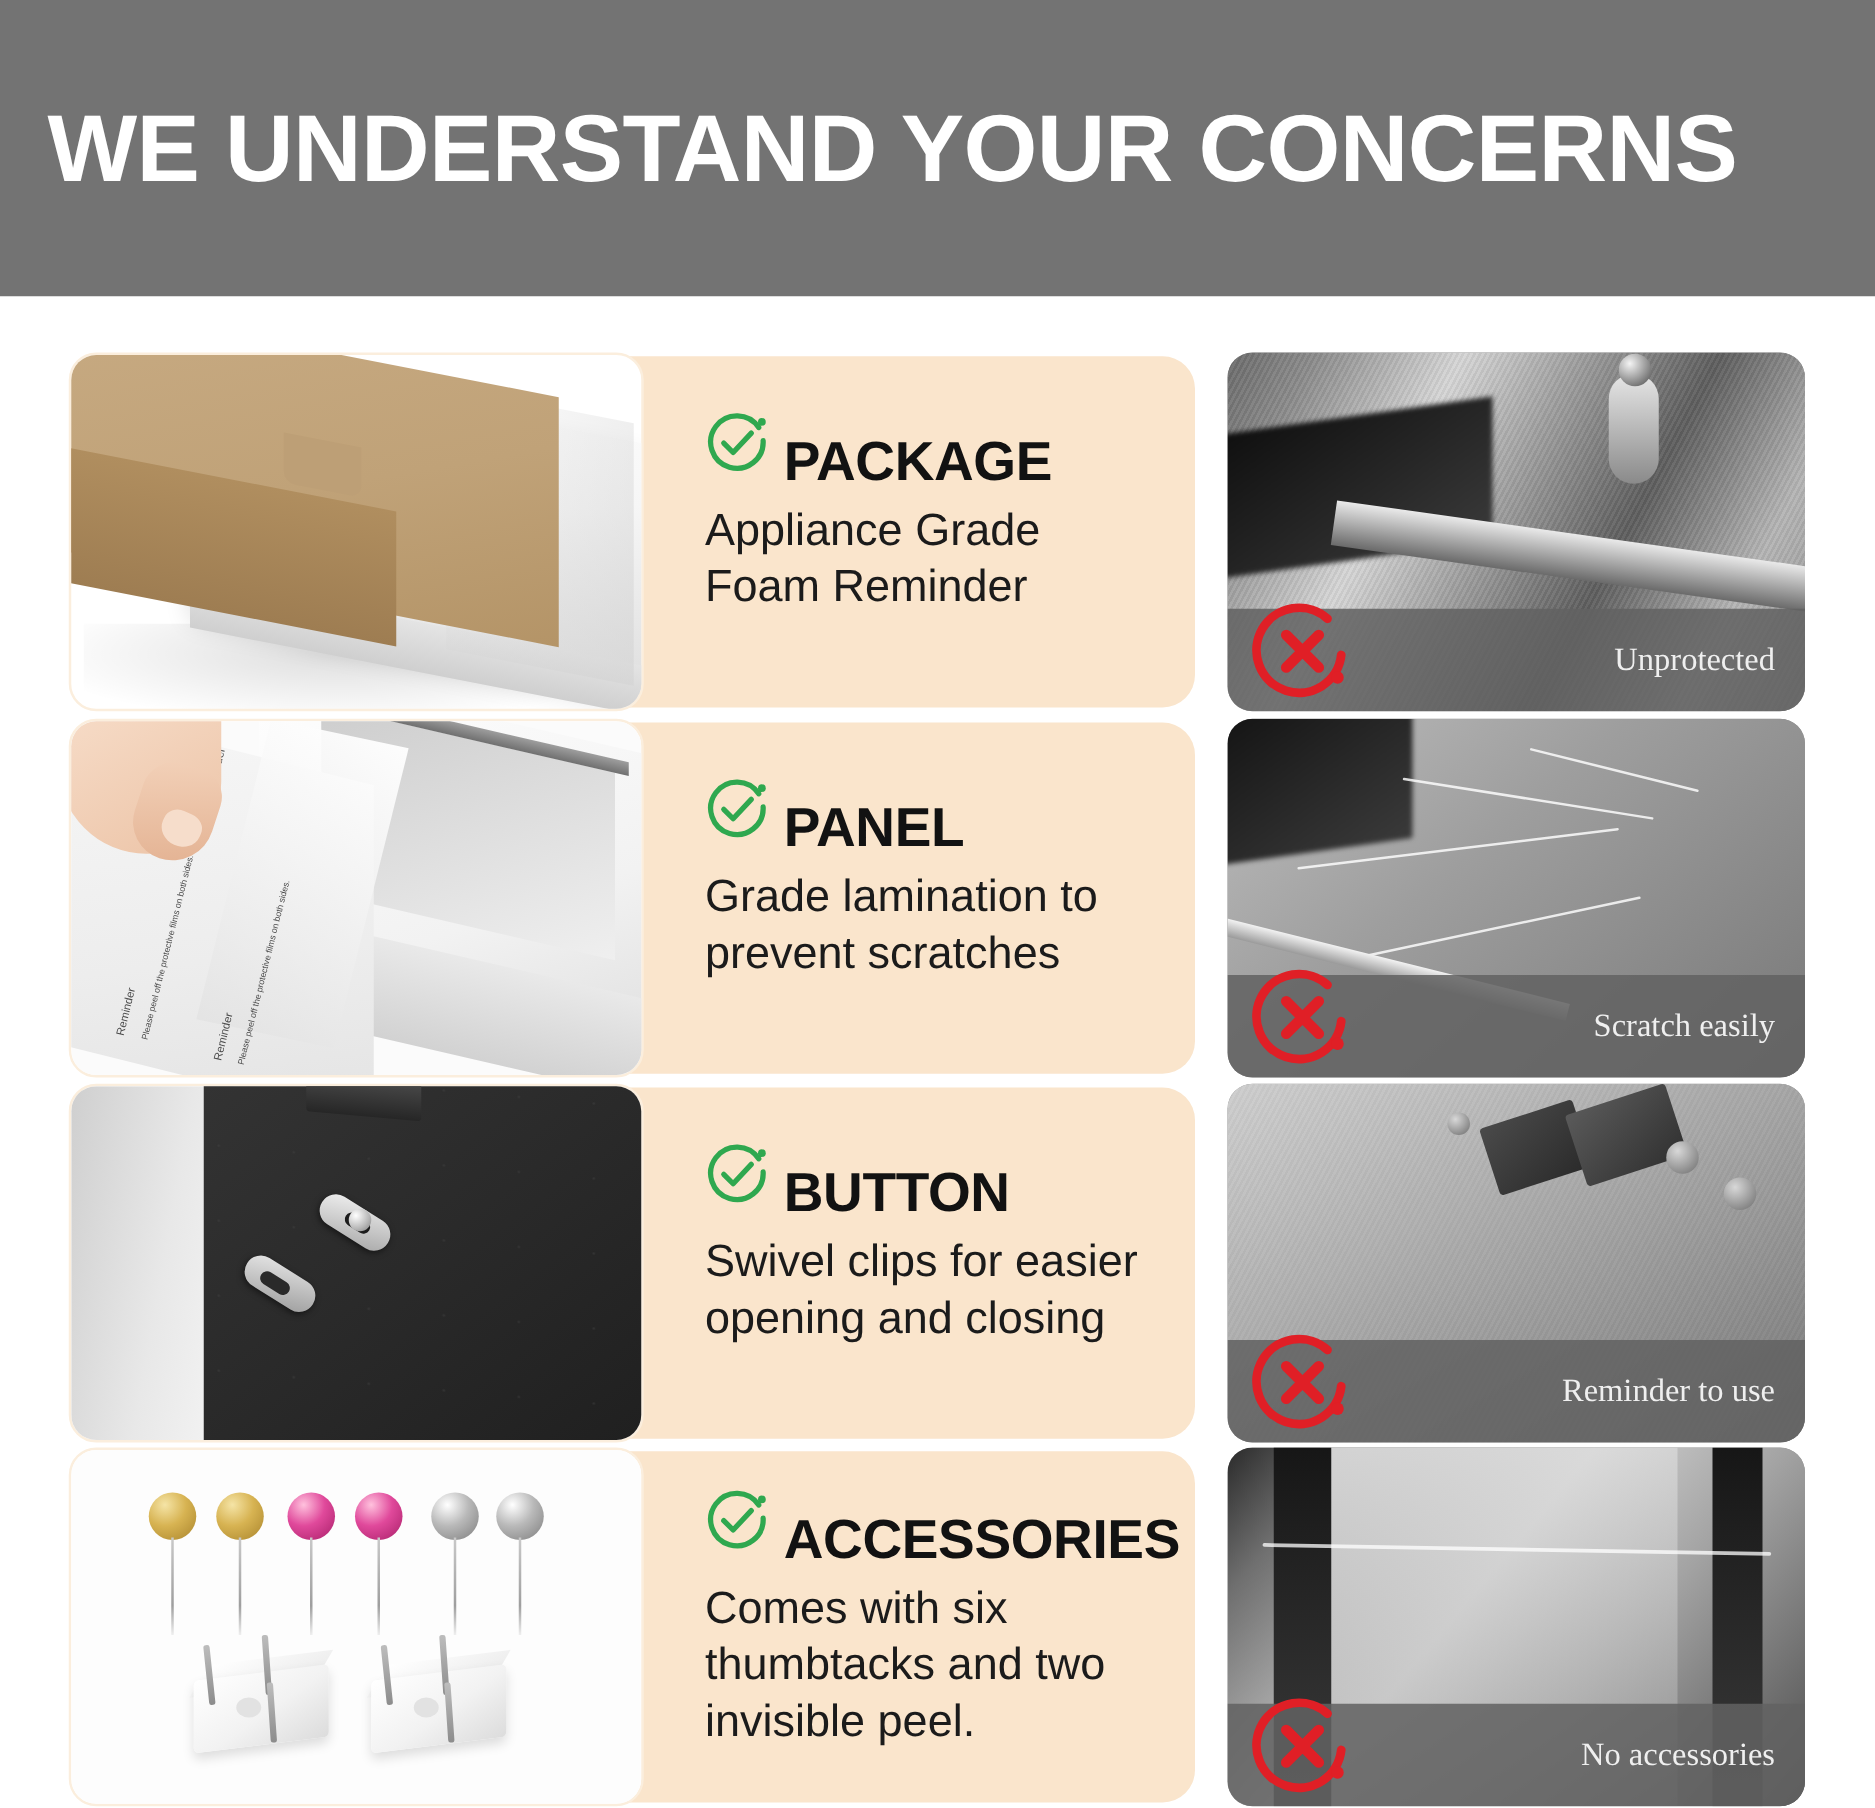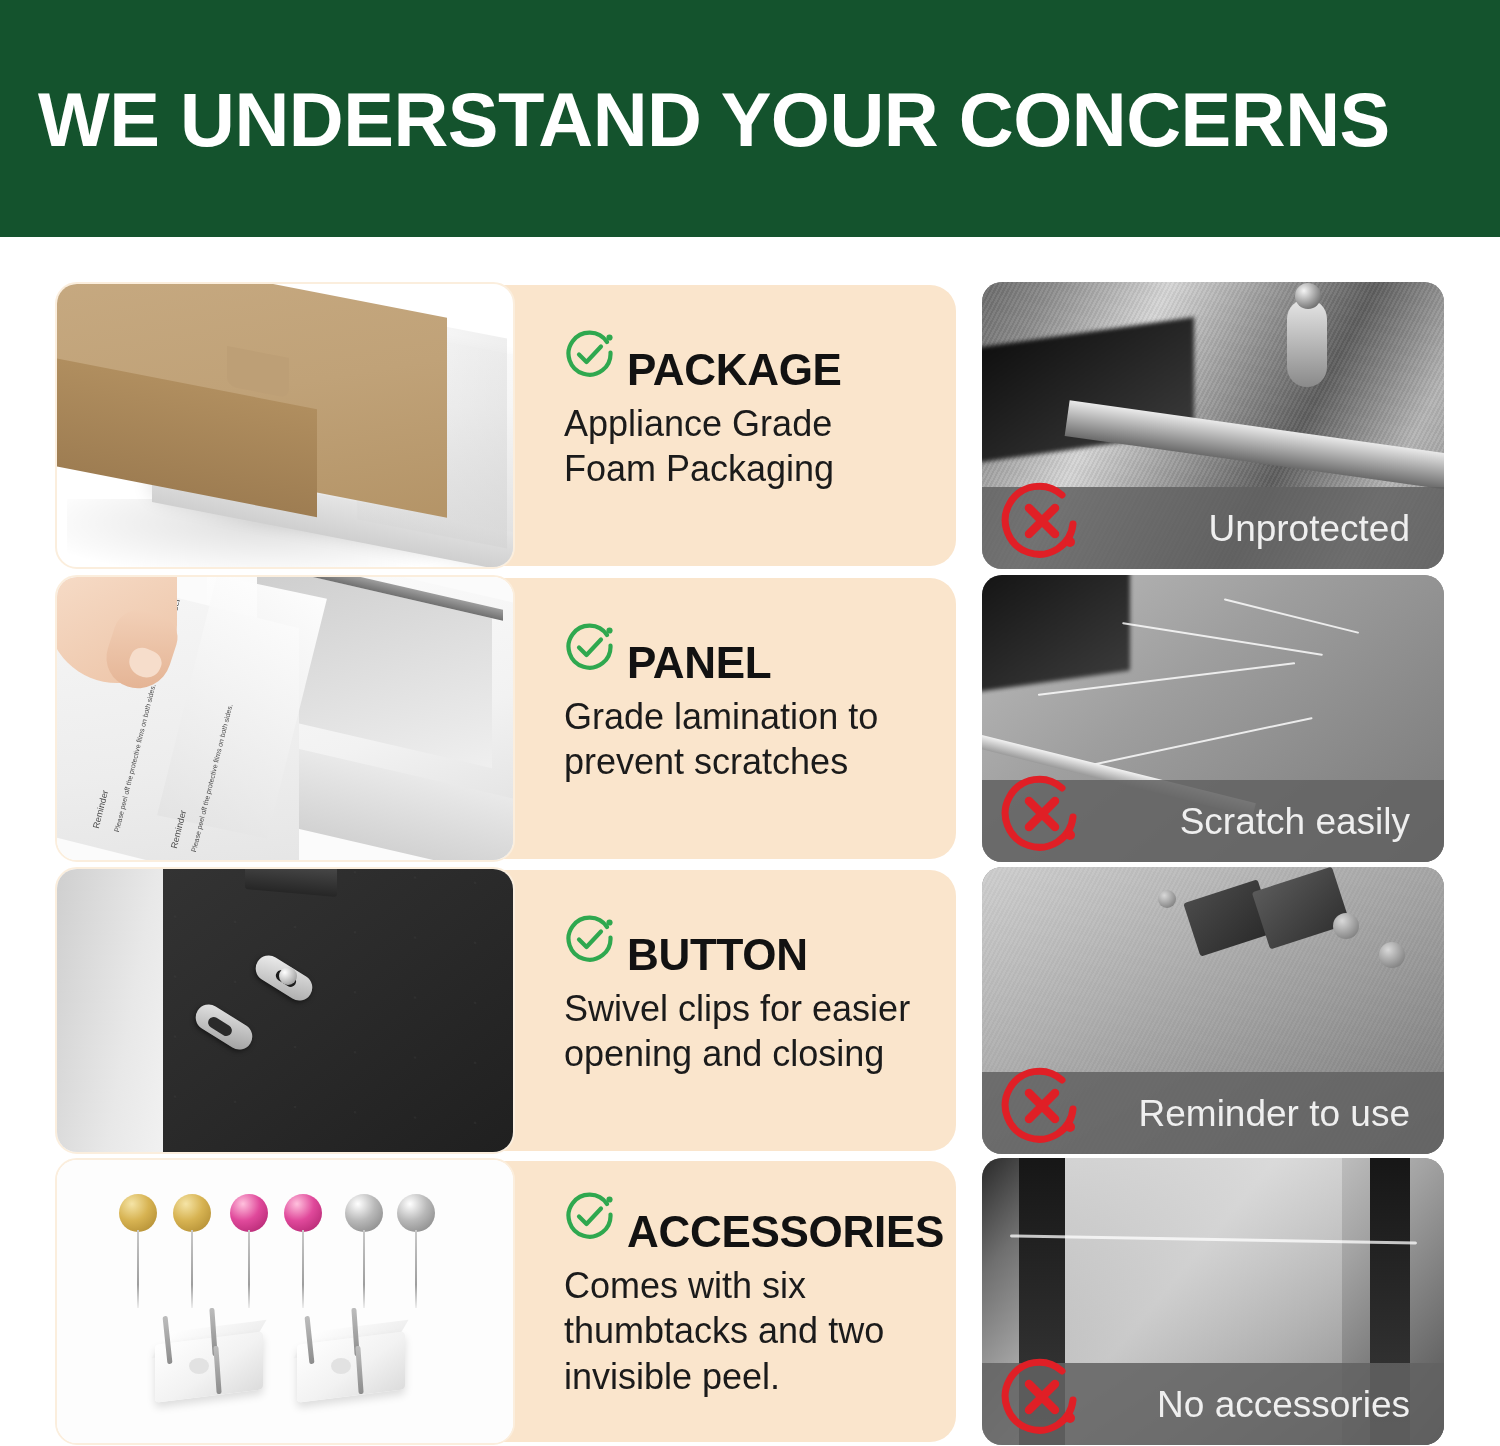--- a/index.html
+++ b/index.html
@@ -8,21 +8,21 @@
     width:1500px; height:1446px;
     background:#ffffff;
     font-family:"Liberation Sans", sans-serif;
     overflow:hidden;
   }
 
   
   .header {
     position:absolute; left:0; top:0;
     width:1500px; height:237px;
-    background:#14532d;
+    background:#737373;
   }
   .header-title {
     position:absolute;
     left:38px; top:82px;
     width:1430px;
     font-size:76px;
     font-weight:bold;
     color:#ffffff;
     letter-spacing:-0.5px;
     white-space:nowrap;
@@ -101,25 +101,26 @@
   }
   .cmp-inner { position:absolute; inset:0; overflow:hidden; filter:grayscale(1); }
 
   .cmp-bar {
     position:absolute; left:0; bottom:0;
     width:100%; height:82px;
     background:rgba(98,98,98,0.86);
     display:flex; align-items:center; justify-content:flex-end;
   }
   .cmp-label {
-    font-size:37px;
+    font-size:26px;
     color:#efefef;
-    padding-right:34px;
+    padding-right:24px;
     white-space:nowrap;
     line-height:1;
+    font-family:Liberation Serif, serif;
   }
   .x-icon {
     position:absolute;
     left:18px; bottom:6px;
     width:84px; height:84px;
   }
 
   
   .b-lid {
     position:absolute; left:-40px; top:-8px; width:430px; height:200px;
@@ -374,21 +375,21 @@
       <div class="panel-body">
         <div class="panel-heading">
           <svg class="check-icon" viewBox="0 0 52 52">
             <path d="M43 14 A21 21 0 1 0 46.5 24.5" fill="none" stroke="#2FA84F" stroke-width="4.2" stroke-linecap="round"></path>
             <circle cx="45.5" cy="9.5" r="3.1" fill="#2FA84F"></circle>
             <path d="M15 26.5 L22.5 34 L37 18.5" fill="none" stroke="#2FA84F" stroke-width="4.2" stroke-linecap="round" stroke-linejoin="round"></path>
           </svg>
           <div class="panel-title">PACKAGE</div>
         </div>
         <div class="panel-desc">Appliance Grade
-Foam Packaging</div>
+Foam Reminder</div>
       </div>
     </div>
 
     <div class="photo">
       <div class="photo-inner">
         <div class="b-shadow"></div>
         <div class="b-foam"></div>
         <div class="b-foam-side"></div>
         <div class="b-wrap"></div>
         <div class="b-lid"></div>

